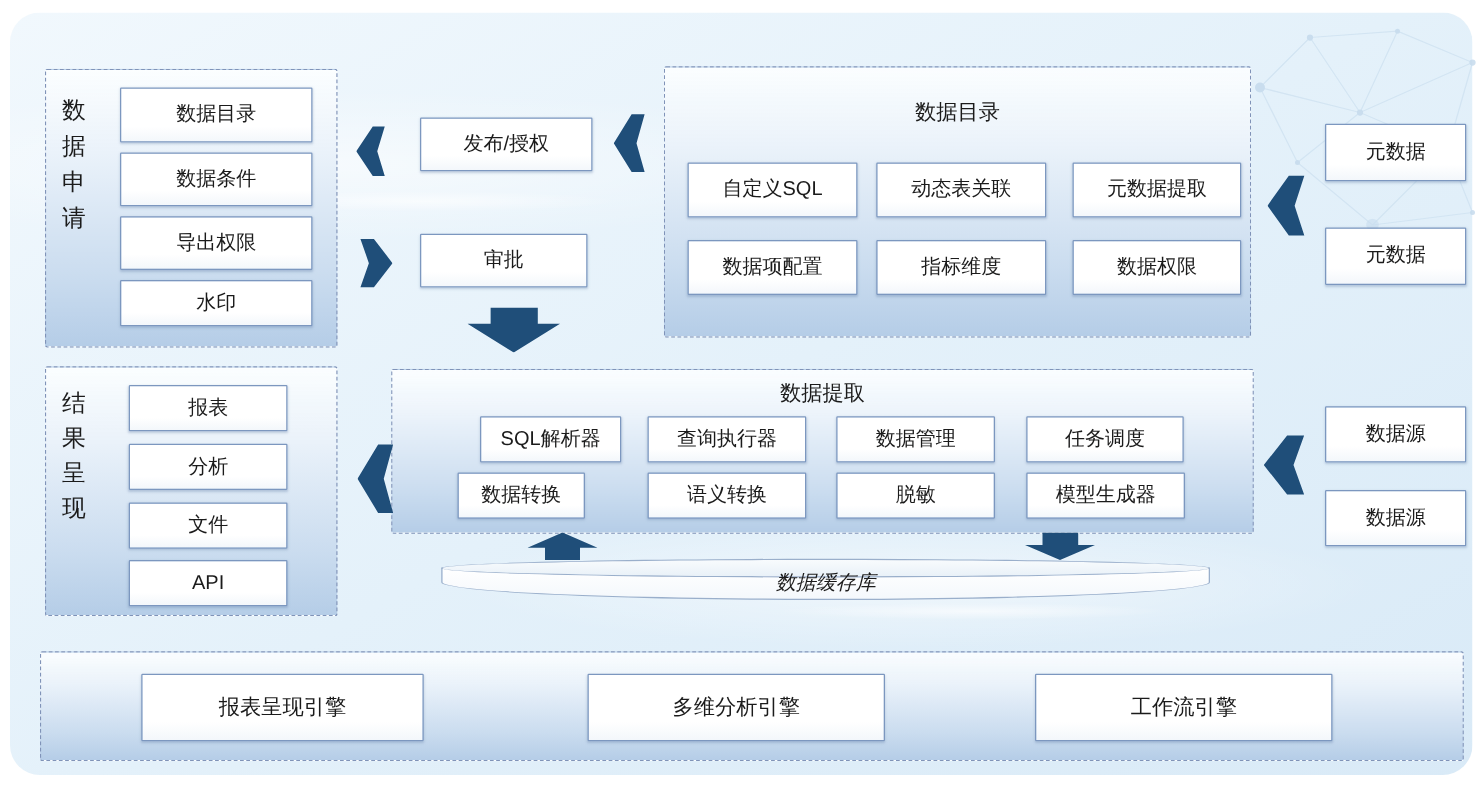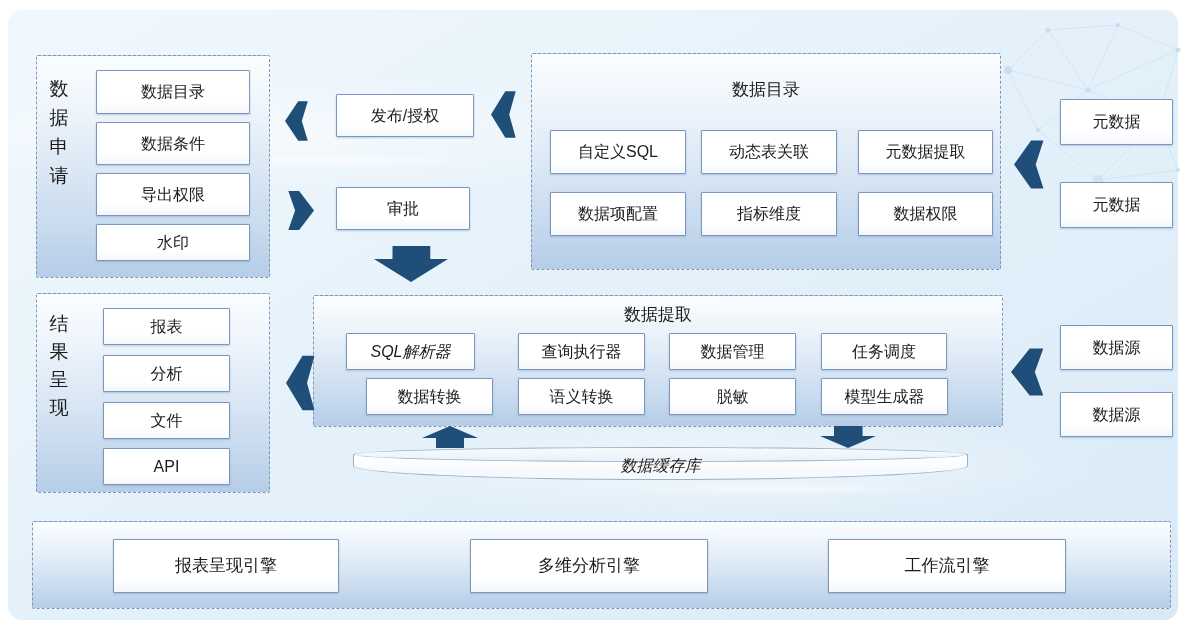--- a/index.html
+++ b/index.html
@@ -1,18 +1,18 @@
 <!DOCTYPE html>
 <html><head>
 <meta charset="utf-8">
 <style>
   html,body{margin:0;padding:0;background:#ffffff;width:1186px;height:630px;overflow:hidden;
     font-family:"Liberation Sans","DejaVu Sans",sans-serif;color:#1b1b1b;}
   .abs{position:absolute;box-sizing:border-box;}
-  .panel{left:8px;top:10px;width:1170px;height:610px;border-radius:14px;
+  .panel{left:8px;top:10px;width:1170px;height:610px;border-radius:24px;
     background:
       radial-gradient(55% 14% at 22% 20%, rgba(255,255,255,.55), rgba(255,255,255,0) 70%),
       radial-gradient(45% 12% at 62% 75%, rgba(255,255,255,.5), rgba(255,255,255,0) 70%),
       linear-gradient(150deg,#f1f8fd 0%,#e4f1fa 50%,#d9eaf7 100%);}
   .deco{left:930px;top:10px;width:248px;height:190px;opacity:.8;}
   .group{border:1px dashed #8093B8;border-radius:2px;
     background:linear-gradient(180deg, rgba(252,254,255,.92) 0%, #eaf2fa 30%, #cadcef 75%, #b5cde7 100%);}
   .wbox{background:linear-gradient(180deg,#ffffff 0%,#ffffff 72%,#f3f7fb 100%);
     border:1.5px solid #7C97BF;display:flex;align-items:center;justify-content:center;
     font-size:16px;color:#1b1b1b;box-shadow:0 1px 2px rgba(96,126,166,.35);border-radius:1px;
@@ -87,25 +87,25 @@
   <div class="abs wbox" style="left:850px;top:182px;width:135px;height:44px;">数据权限</div>
 
   <div class="abs wbox" style="left:1052px;top:89px;width:113px;height:46px;">元数据</div>
   <div class="abs wbox" style="left:1052px;top:172px;width:113px;height:46px;">元数据</div>
   <svg class="abs arrow" style="left:1006px;top:123px;" width="31" height="63" viewBox="0 0 100 100" preserveAspectRatio="none">
     <polygon points="0,50 55,12 95,12 70,50 95,88 55,88"></polygon>
   </svg>
 
   <div class="abs group" style="left:305px;top:285px;width:690px;height:132px;"></div>
   <div class="abs gtitle" style="left:305px;top:293px;width:690px;">数据提取</div>
-  <div class="abs wbox" style="left:338px;top:323px;width:129px;height:37px;font-style:italic;">SQL解析器</div>
+  <div class="abs wbox" style="left:376px;top:323px;width:113px;height:37px;">SQL解析器</div>
   <div class="abs wbox" style="left:510px;top:323px;width:127px;height:37px;">查询执行器</div>
   <div class="abs wbox" style="left:661px;top:323px;width:127px;height:37px;">数据管理</div>
   <div class="abs wbox" style="left:813px;top:323px;width:126px;height:37px;">任务调度</div>
-  <div class="abs wbox" style="left:358px;top:368px;width:127px;height:37px;">数据转换</div>
+  <div class="abs wbox" style="left:358px;top:368px;width:102px;height:37px;">数据转换</div>
   <div class="abs wbox" style="left:510px;top:368px;width:127px;height:37px;">语义转换</div>
   <div class="abs wbox" style="left:661px;top:368px;width:127px;height:37px;">脱敏</div>
   <div class="abs wbox" style="left:813px;top:368px;width:127px;height:37px;">模型生成器</div>
 
   <div class="abs wbox" style="left:1052px;top:315px;width:113px;height:45px;">数据源</div>
   <div class="abs wbox" style="left:1052px;top:382px;width:113px;height:45px;">数据源</div>
   <svg class="abs arrow" style="left:1003px;top:331px;" width="34" height="62" viewBox="0 0 100 100" preserveAspectRatio="none">
     <polygon points="0,50 55,12 95,12 70,50 95,88 55,88"></polygon>
   </svg>
 

